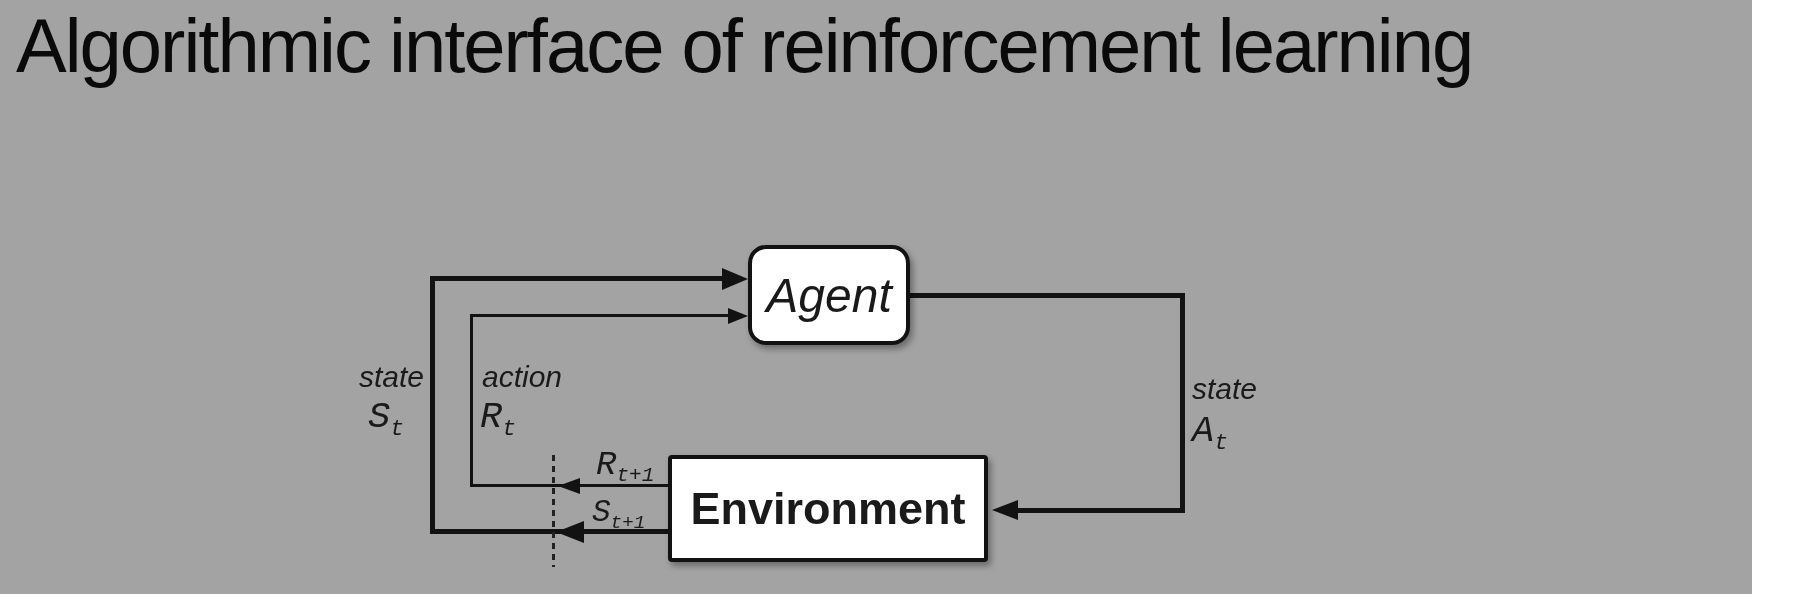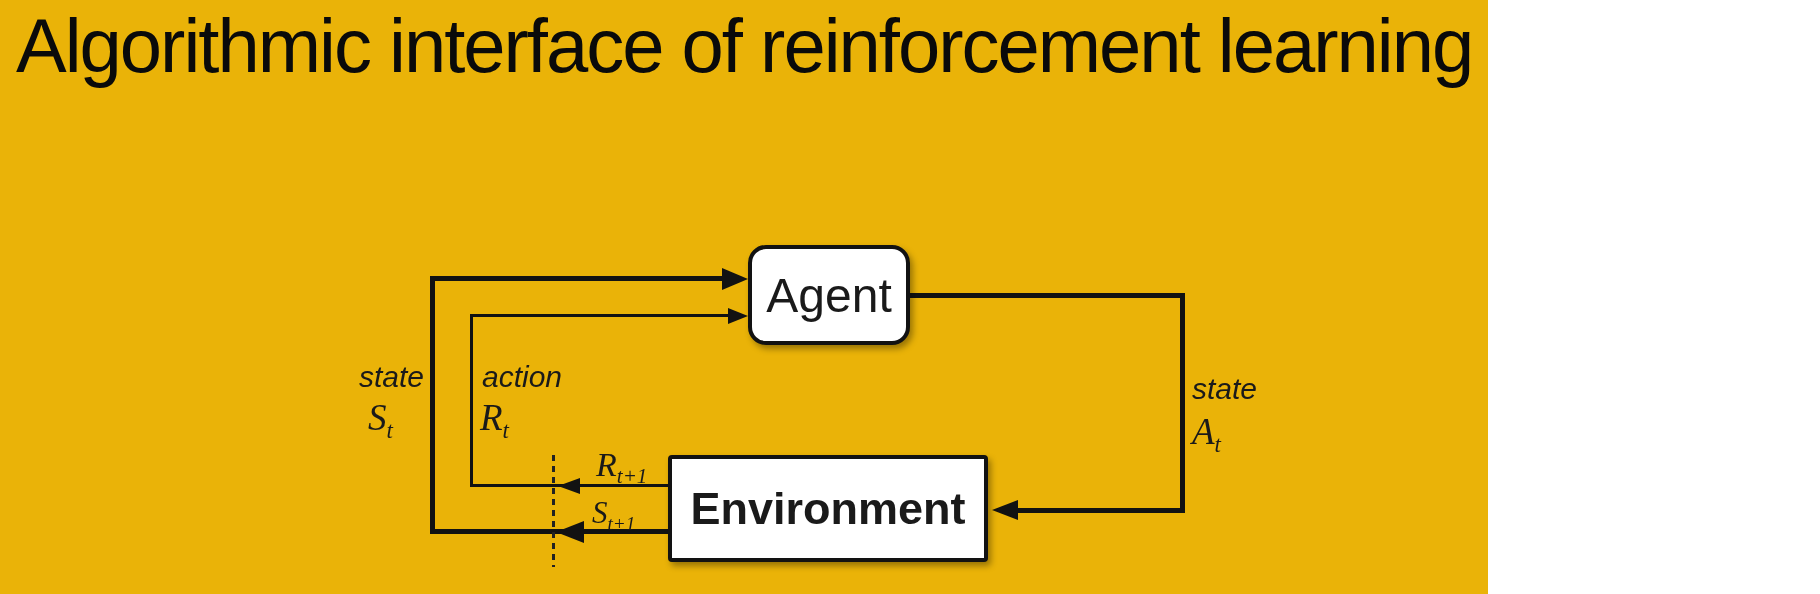--- a/index.html
+++ b/index.html
@@ -2,23 +2,23 @@
 <html><head>
 <meta charset="utf-8">
 <style>
   html, body {
     margin: 0;
     padding: 0;
     background: #ffffff;
   }
   .slide {
     position: relative;
-    width: 1488px;
+    width: 1752px;
     height: 594px;
-    background: #eab308;
+    background: #a3a3a3;
     overflow: hidden;
     font-family: "Liberation Sans", sans-serif;
     color: #111111;
   }
   .slide-title {
     position: absolute;
     left: 16px;
     top: 2px;
     font-size: 76px;
     font-weight: 300;
@@ -35,20 +35,21 @@
     align-items: center;
     justify-content: center;
     box-shadow: 3px 4px 6px rgba(0,0,0,0.35);
     color: #1a1a1a;
   }
   .agent-box {
     left: 748px; top: 245px;
     width: 154px; height: 92px;
     border-radius: 18px;
     font-size: 48px;
+    font-style: italic;
   }
   .env-box {
     left: 668px; top: 455px;
     width: 312px; height: 99px;
     border-radius: 4px;
     font-size: 45px;
     font-weight: bold;
   }
   
   .line {
@@ -114,21 +115,21 @@
     font-size: 30px;
     color: #1a1a1a;
     white-space: nowrap;
     font-style: italic;
   }
   .state-label  { left: 336px; top: 360px; width: 88px; text-align: right; }
   .reward-label { left: 482px; top: 360px; }
   .action-label { left: 1192px; top: 372px; }
   .math-label {
     position: absolute;
-    font-family: Liberation Serif, serif;
+    font-family: Liberation Mono, monospace;
     font-style: italic;
     color: #1a1a1a;
     white-space: nowrap;
   }
   .math-label sub {
     font-size: 0.62em;
     line-height: 1;
     vertical-align: -0.35em;
   }
   .state-symbol  { left: 368px; top: 396px; font-size: 37px; }

